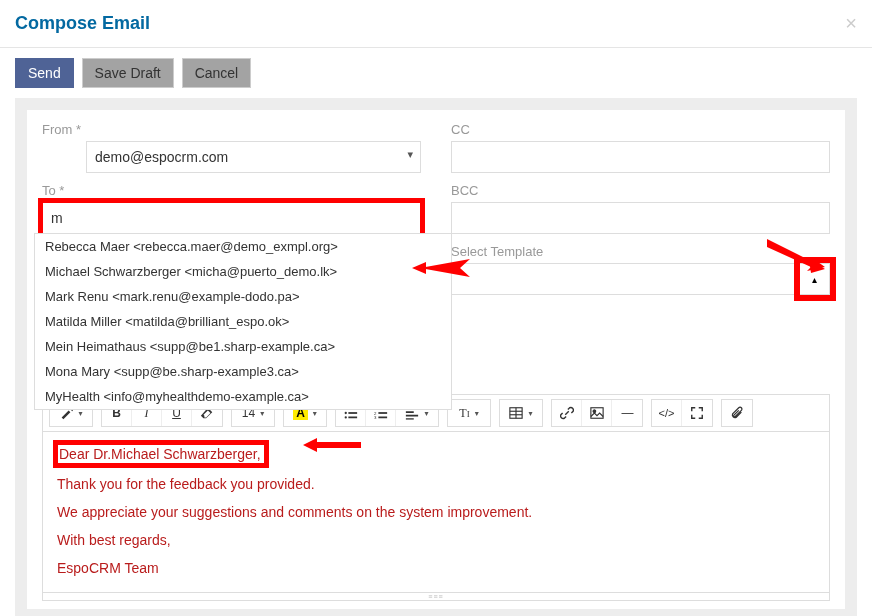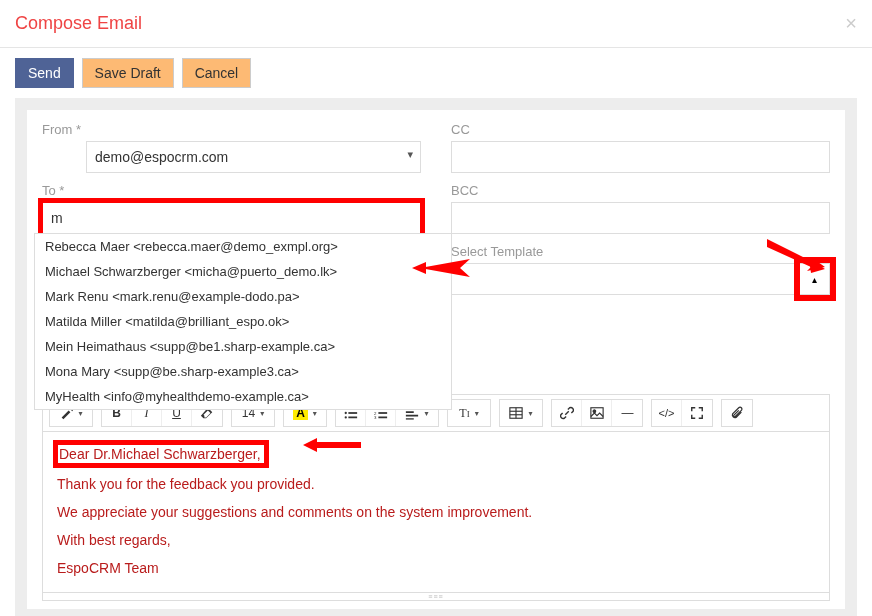--- a/index.html
+++ b/index.html
@@ -10,29 +10,29 @@
       background: #fff;
       width: 872px;
     }
     .modal-header {
       padding: 12px 15px;
       border-bottom: 1px solid #e5e5e5;
       display: flex;
       justify-content: space-between;
       align-items: center;
     }
-    .modal-title { font-size: 18px; font-weight: 400; color: #ef4444; }
+    .modal-title { font-size: 18px; font-weight: 700; color: #0369a1; }
     .close-x { color: #ccc; font-size: 20px; font-weight: 300; cursor: pointer; }
     .button-row { padding: 10px 15px; }
     .btn {
       display: inline-block;
       padding: 6px 12px;
       font-size: 14px;
       border: 1px solid #ccc;
-      background: #fdba74;
+      background: #a3a3a3;
       color: #333;
       cursor: pointer;
       margin-right: 4px;
     }
     .btn-primary { background: #4f6396; border-color: #4f6396; color: #ffffff; }
     .form-area {
       background: #ededed;
       padding: 12px;
       margin: 0 15px;
     }

